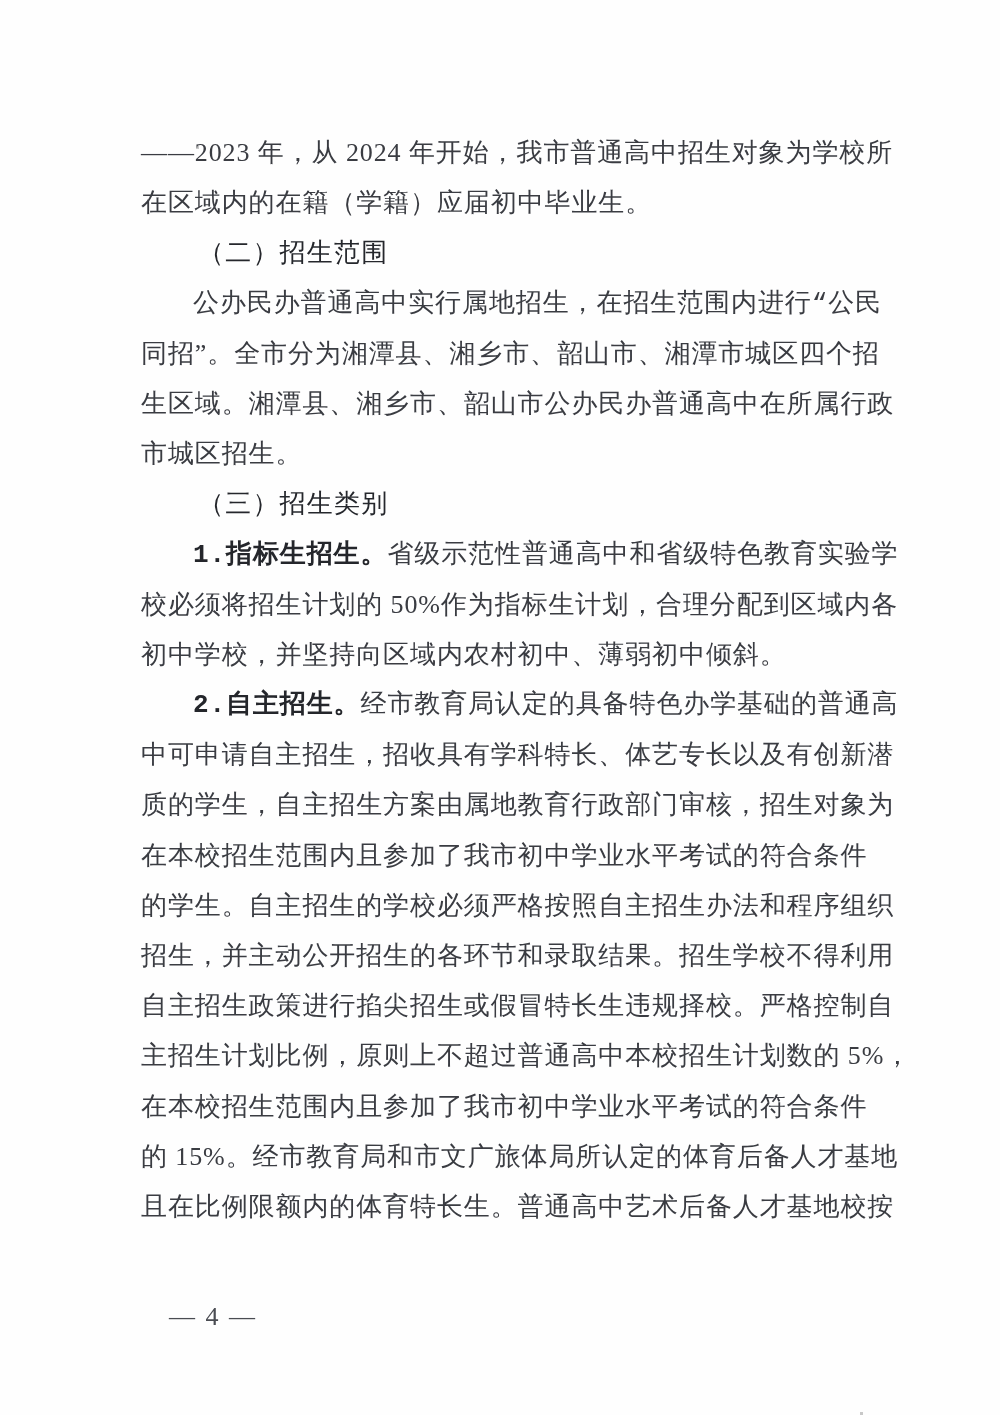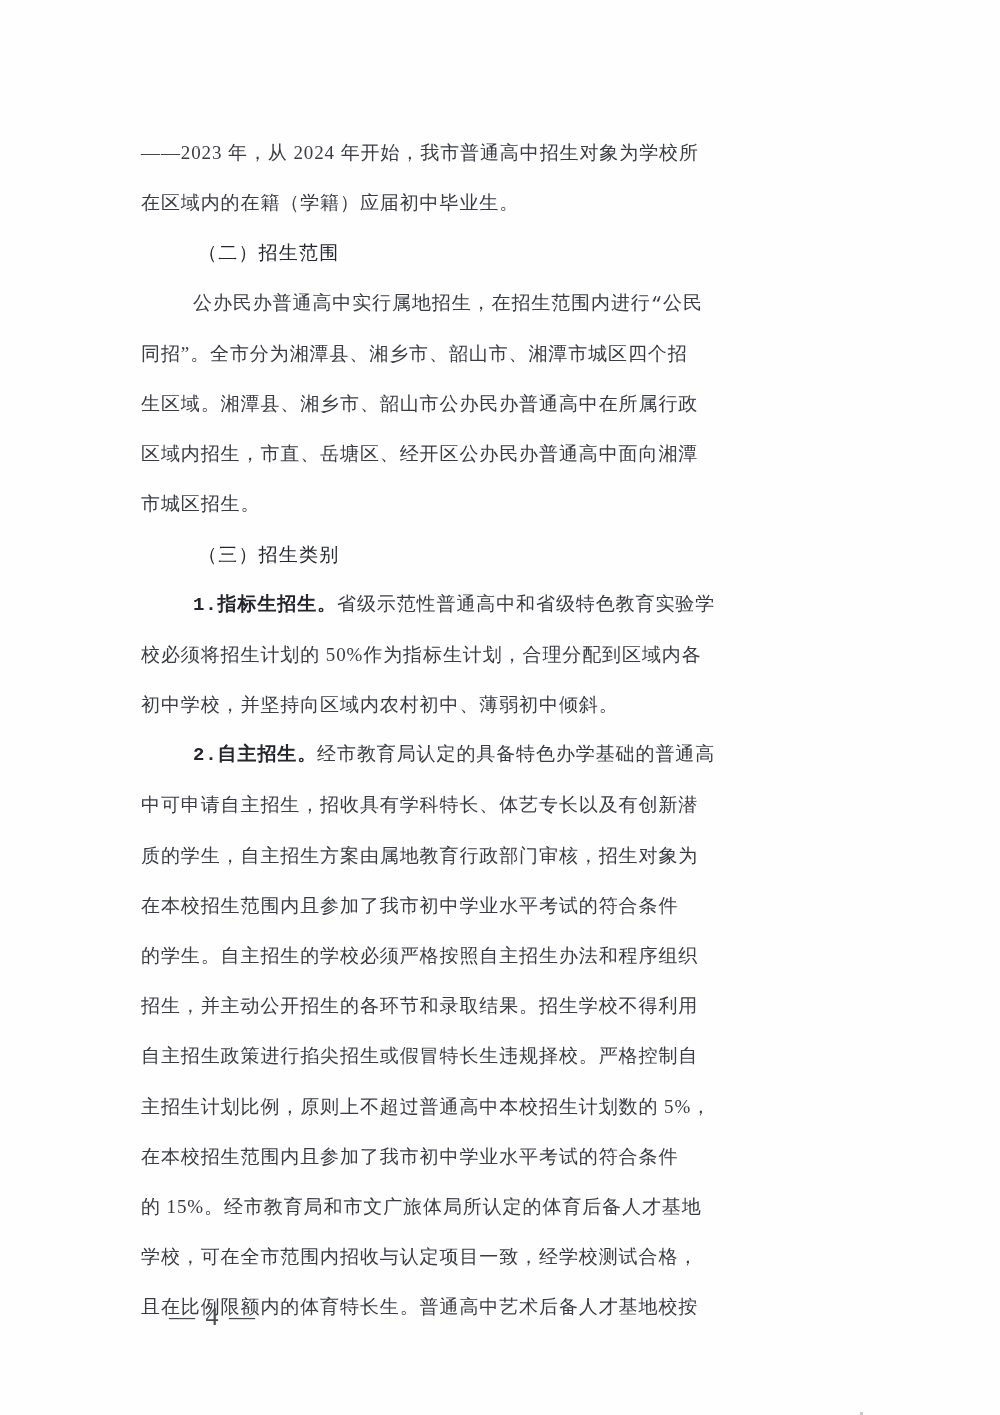--- a/index.html
+++ b/index.html
@@ -20,21 +20,21 @@
     left: 141px;
     top: 128px;
     width: 742px;
   }
   
   .line {
     height: 50.2px;
     line-height: 50.2px;
     white-space: nowrap;
     color: #3a3c42;
-    font-size: 19px;
+    font-size: 26px;
     letter-spacing: 0.9px;
     font-family: "Liberation Serif", "DejaVu Serif", serif;
   }
   .line.body {
     font-weight: 400;
   }
   .line.heading {
     font-weight: 400;
     color: #25272c;
     letter-spacing: 1.2px;
@@ -70,37 +70,35 @@
 
 <div class="page">
 
   <div class="doc-body">
       <div class="line body">——2023 年，从 2024 年开始，我市普通高中招生对象为学校所</div>
       <div class="line body">在区域内的在籍（学籍）应届初中毕业生。</div>
       <div class="line heading indent-1">（二）招生范围</div>
       <div class="line body indent-2">公办民办普通高中实行属地招生，在招生范围内进行“公民</div>
       <div class="line body">同招”。全市分为湘潭县、湘乡市、韶山市、湘潭市城区四个招</div>
       <div class="line body">生区域。湘潭县、湘乡市、韶山市公办民办普通高中在所属行政</div>
-      <div class="line body">区域内招生，市直、岳塘区、经开区公办民办普通高中面向湘潭</div>
       <div class="line body">市城区招生。</div>
       <div class="line heading indent-1">（三）招生类别</div>
       <div class="line body indent-2"><span class="run-bold">1.指标生招生。</span><span>省级示范性普通高中和省级特色教育实验学</span></div>
       <div class="line body">校必须将招生计划的 50%作为指标生计划，合理分配到区域内各</div>
       <div class="line body">初中学校，并坚持向区域内农村初中、薄弱初中倾斜。</div>
       <div class="line body indent-2"><span class="run-bold">2.自主招生。</span><span>经市教育局认定的具备特色办学基础的普通高</span></div>
       <div class="line body">中可申请自主招生，招收具有学科特长、体艺专长以及有创新潜</div>
       <div class="line body">质的学生，自主招生方案由属地教育行政部门审核，招生对象为</div>
       <div class="line body">在本校招生范围内且参加了我市初中学业水平考试的符合条件</div>
       <div class="line body">的学生。自主招生的学校必须严格按照自主招生办法和程序组织</div>
       <div class="line body">招生，并主动公开招生的各环节和录取结果。招生学校不得利用</div>
       <div class="line body">自主招生政策进行掐尖招生或假冒特长生违规择校。严格控制自</div>
       <div class="line body">主招生计划比例，原则上不超过普通高中本校招生计划数的 5%，</div>
       <div class="line body">在本校招生范围内且参加了我市初中学业水平考试的符合条件</div>
       <div class="line body">的 15%。经市教育局和市文广旅体局所认定的体育后备人才基地</div>
-      <div class="line body">学校，可在全市范围内招收与认定项目一致，经学校测试合格，</div>
       <div class="line body">且在比例限额内的体育特长生。普通高中艺术后备人才基地校按</div>
     </div>
 
   <div class="footer">
     <span class="footer-inner">— 4 —</span>
   </div>
 
   <div class="speckle" style="left:196px; top:146px;"></div>
   <div class="speckle" style="left:860px; top:1412px;"></div>
 </div>

